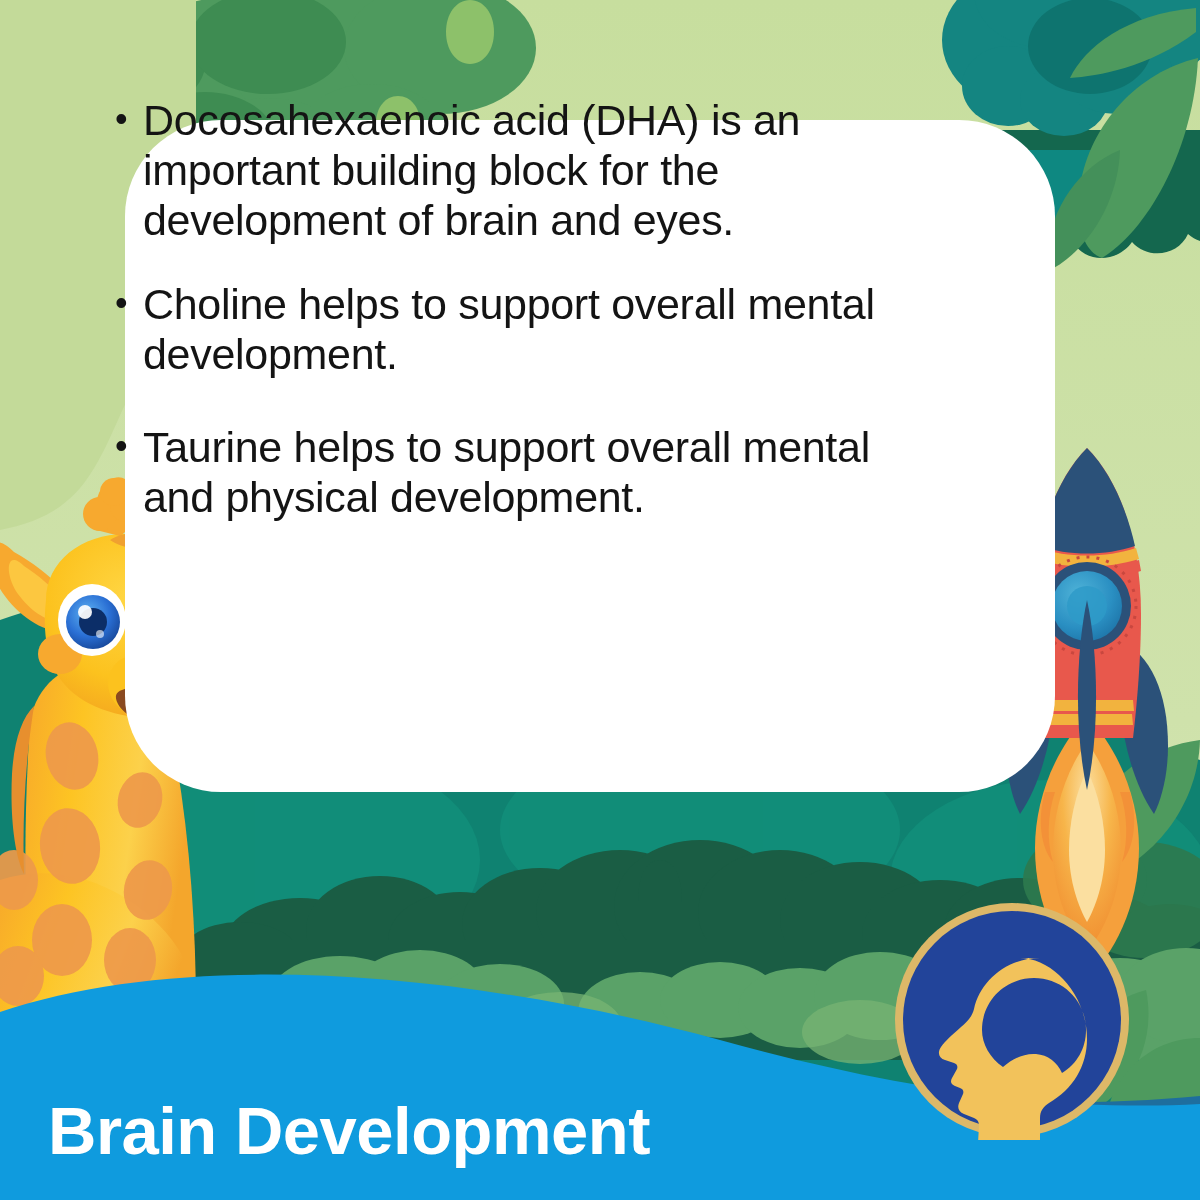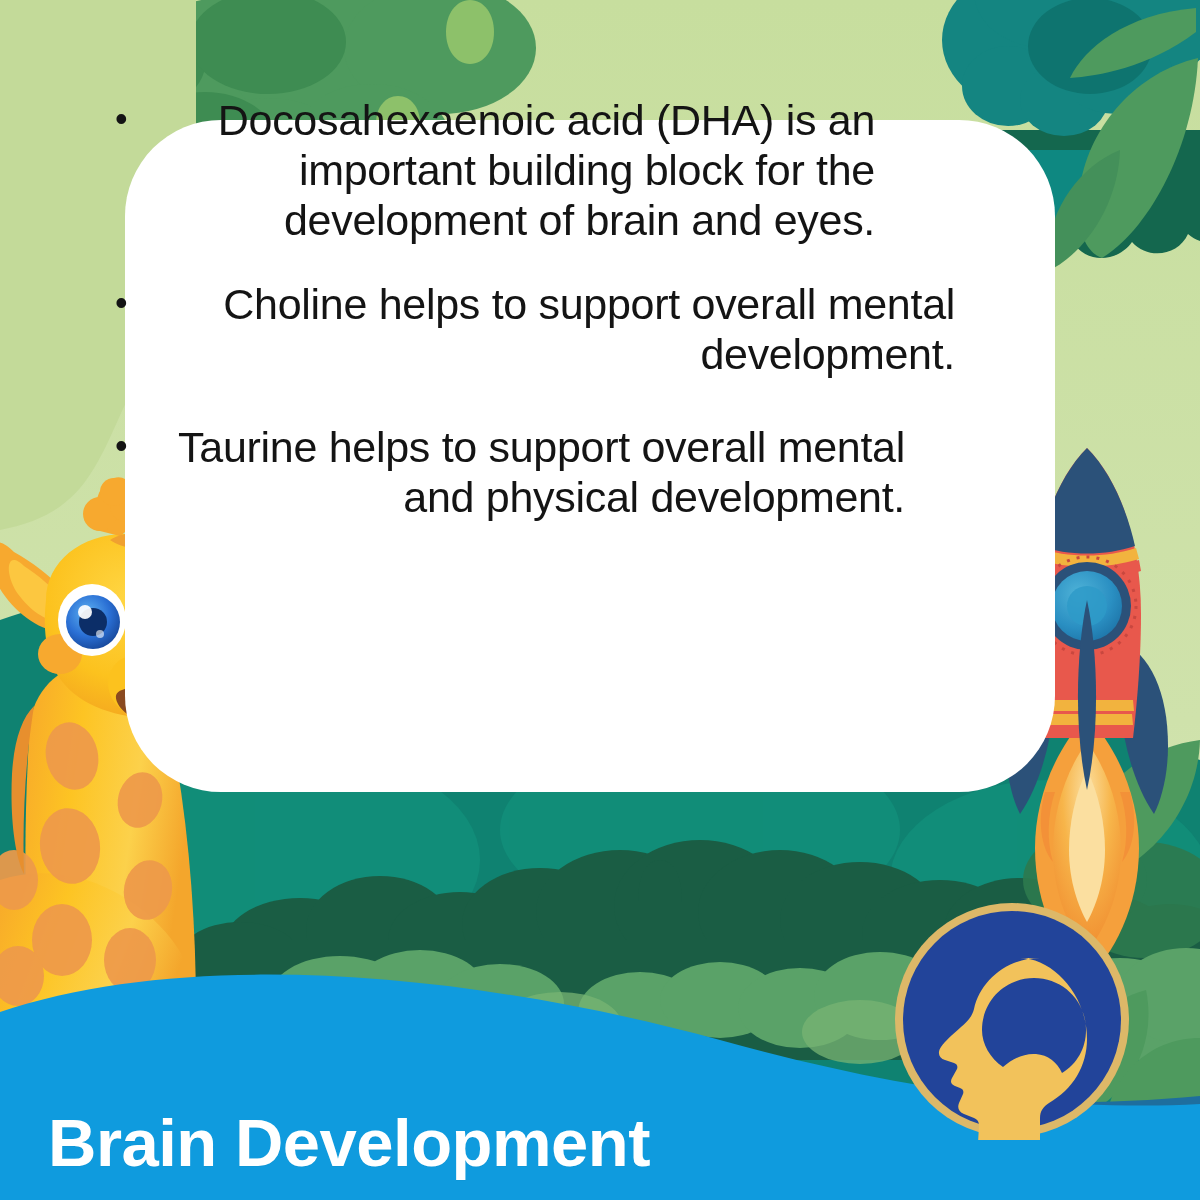--- a/index.html
+++ b/index.html
@@ -36,29 +36,29 @@
     font-stretch:condensed;
     margin-bottom:34px;
   }
   .bullet .dot{
     flex:0 0 auto;
     width:26px;
     font-size:36px;
     line-height:1.28;
     margin-right:2px;
   }
-  .bullet .btext{flex:1 1 auto;white-space:pre-line;text-align:right;}
+  .bullet .btext{flex:1 1 auto;white-space:pre-line;}
   .bullet.b1{width:760px;}
   .bullet.b2{width:840px;margin-bottom:44px;}
   .bullet.b3{width:790px;}
 
   
   #footer-title{
     position:absolute;
-    left:48px;bottom:24px;
+    left:48px;bottom:36px;
     color:#ffffff;
     font-size:67px;
     font-weight:700;
     letter-spacing:-0.5px;
     line-height:1;
     z-index:70;
     font-family:"Liberation Sans", sans-serif;
     font-stretch:condensed;
     text-shadow:0 1px 0 rgba(0,0,0,0.03);
   }

